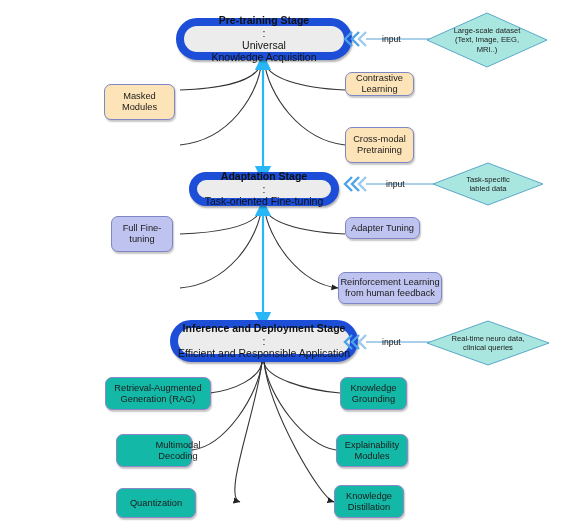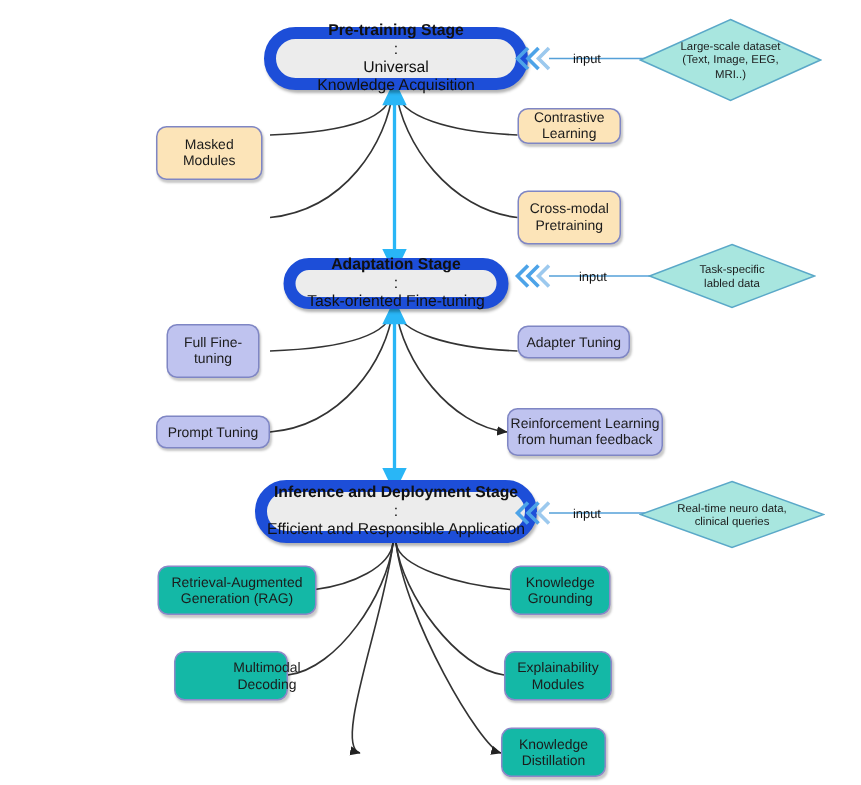--- a/index.html
+++ b/index.html
@@ -153,23 +153,20 @@
 
   <div class="node leaf adp" style="left:111px;top:216px;width:62px;height:36px;">
     <div>
         <span>Full Fine-</span>
     <span>tuning</span>
       </div>
   </div>
   <div class="node leaf adp" style="left:345px;top:217px;width:75px;height:22px;">
     <span>Adapter Tuning</span>
   </div>
-  <div class="node leaf adp" style="left:104px;top:277px;width:76px;height:22px;">
-    <span>Prompt Tuning</span>
-  </div>
   <div class="node leaf adp" style="left:338px;top:272px;width:104px;height:32px;">
     <div>
         <span>Reinforcement Learning</span>
     <span>from human feedback</span>
       </div>
   </div>
 
   <div class="node stage" style="left:170px;top:320px;width:188px;height:42px;">
     <div>
       <span class="ttl"><b>Inference and Deployment Stage</b><span>:</span></span>
@@ -211,20 +208,23 @@
         <span>Multimodal</span>
     <span>Decoding</span>
       </div>
   </div>
   <div class="node leaf inf" style="left:336px;top:434px;width:72px;height:33px;">
     <div>
         <span>Explainability</span>
     <span>Modules</span>
       </div>
   </div>
+  <div class="node leaf inf" style="left:116px;top:488px;width:80px;height:30px;">
+    <span>Quantization</span>
+  </div>
   <div class="node leaf inf" style="left:334px;top:485px;width:70px;height:33px;">
     <div>
         <span>Knowledge</span>
     <span>Distillation</span>
       </div>
   </div>
 
 </div>
 
 </body></html>

